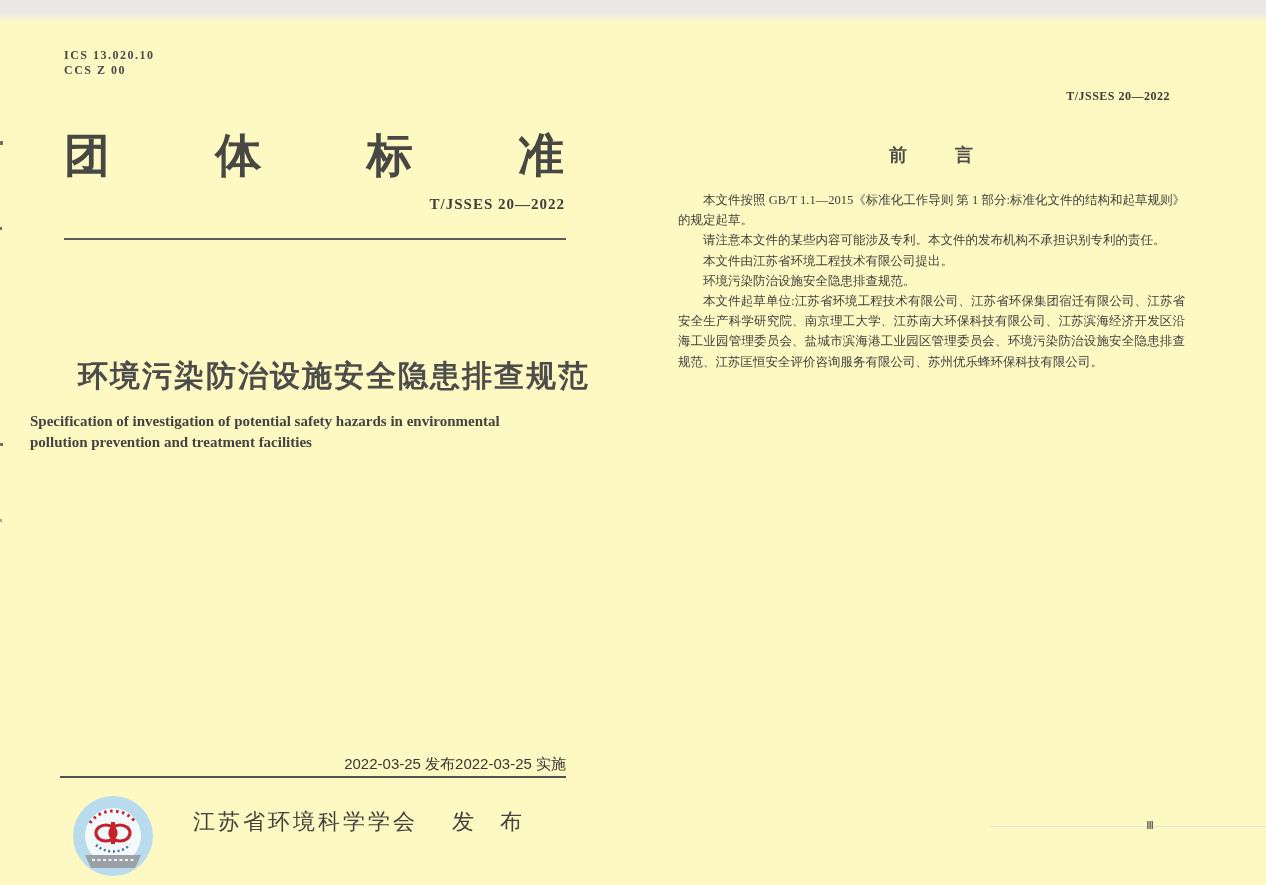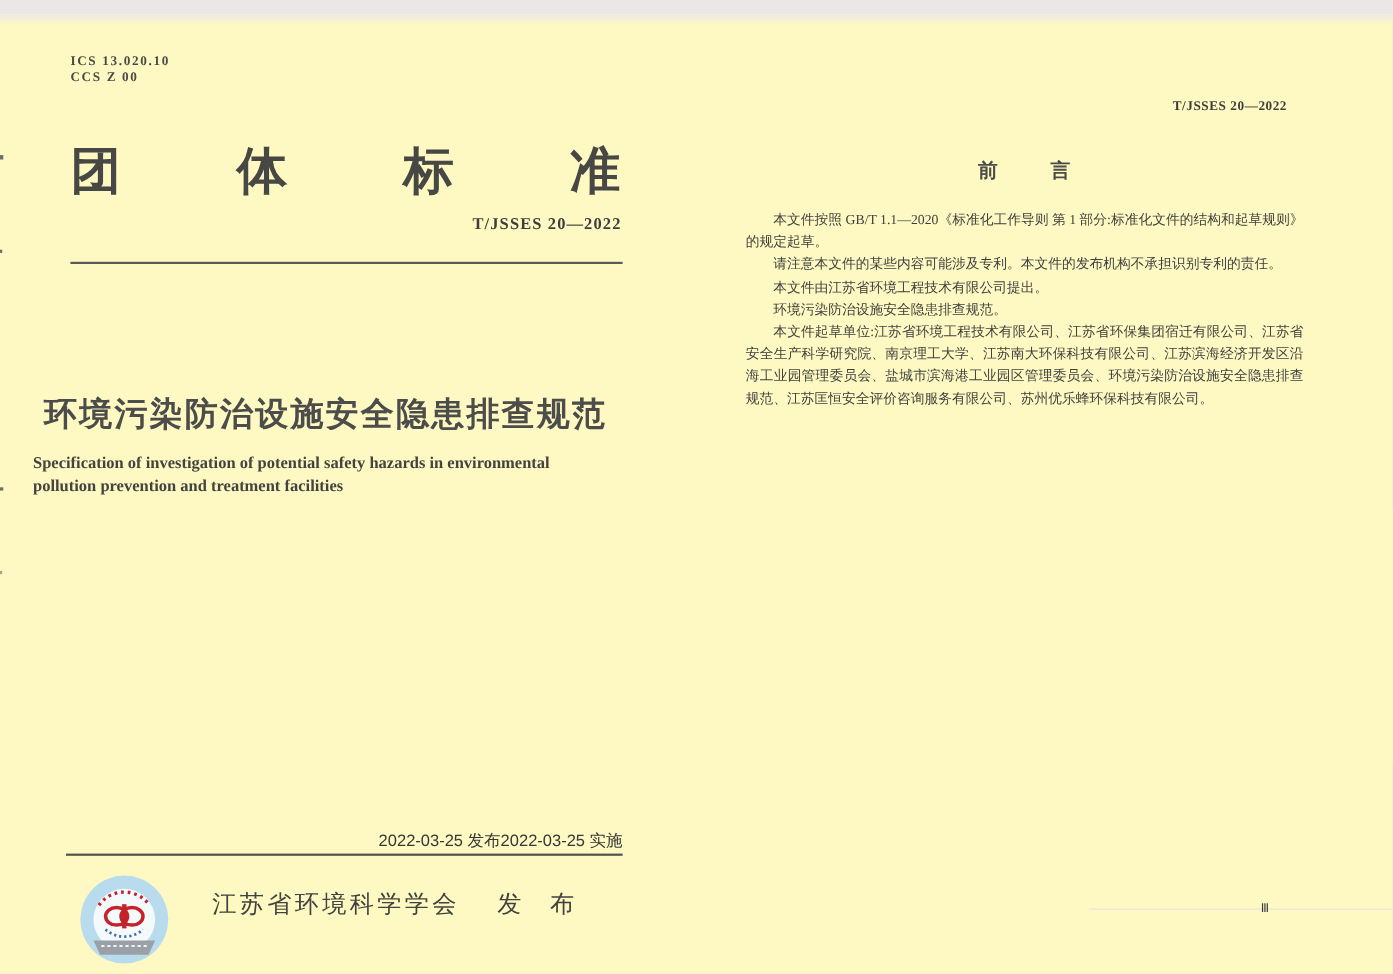--- a/index.html
+++ b/index.html
@@ -61,21 +61,21 @@
     position: absolute;
     left: 64px; top: 225px;
     width: 502px; height: 2px;
     background: #58585477;
     background: #5a5a56;
   }
   .title-zh {
     position: absolute;
     left: 40px; top: 343px;
     width: 550px;
-    text-align: left;
+    text-align: right;
     font-family: "Liberation Sans", sans-serif;
     font-size: 30px;
     font-weight: 600;
     letter-spacing: 2px;
     color: #4c4c4a;
   }
   .title-en {
     position: absolute;
     left: 30px; top: 398px;
     width: 570px;
@@ -235,21 +235,21 @@
   </div>
 
   <div class="fw-header-code">T/JSSES  20—2022</div>
 
   <div class="fw-title">
     <span>前</span>
     <span>言</span>
   </div>
 
   <div class="fw-body">
-    <p>本文件按照 GB/T 1.1—2020《标准化工作导则  第 1 部分:标准化文件的结构和起草规则》的规定起草。</p>
+    <p>本文件按照 GB/T 1.1—2015《标准化工作导则  第 1 部分:标准化文件的结构和起草规则》的规定起草。</p>
     <p>请注意本文件的某些内容可能涉及专利。本文件的发布机构不承担识别专利的责任。</p>
     <p>本文件由江苏省环境工程技术有限公司提出。</p>
     <p>环境污染防治设施安全隐患排查规范。</p>
     <p>本文件起草单位:江苏省环境工程技术有限公司、江苏省环保集团宿迁有限公司、江苏省安全生产科学研究院、南京理工大学、江苏南大环保科技有限公司、江苏滨海经济开发区沿海工业园管理委员会、盐城市滨海港工业园区管理委员会、环境污染防治设施安全隐患排查规范、江苏匡恒安全评价咨询服务有限公司、苏州优乐蜂环保科技有限公司。</p>
   </div>
 
   <div class="faint-rule"></div>
   <div class="page-number">Ⅲ</div>
 
   <div class="artifact a1"></div>

